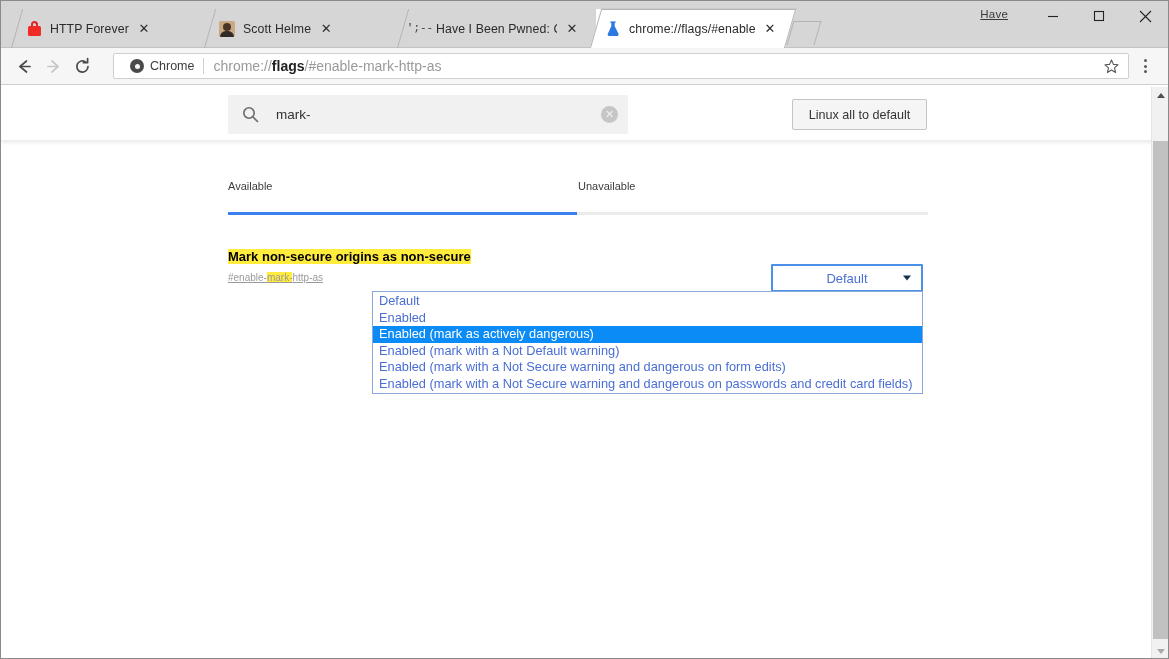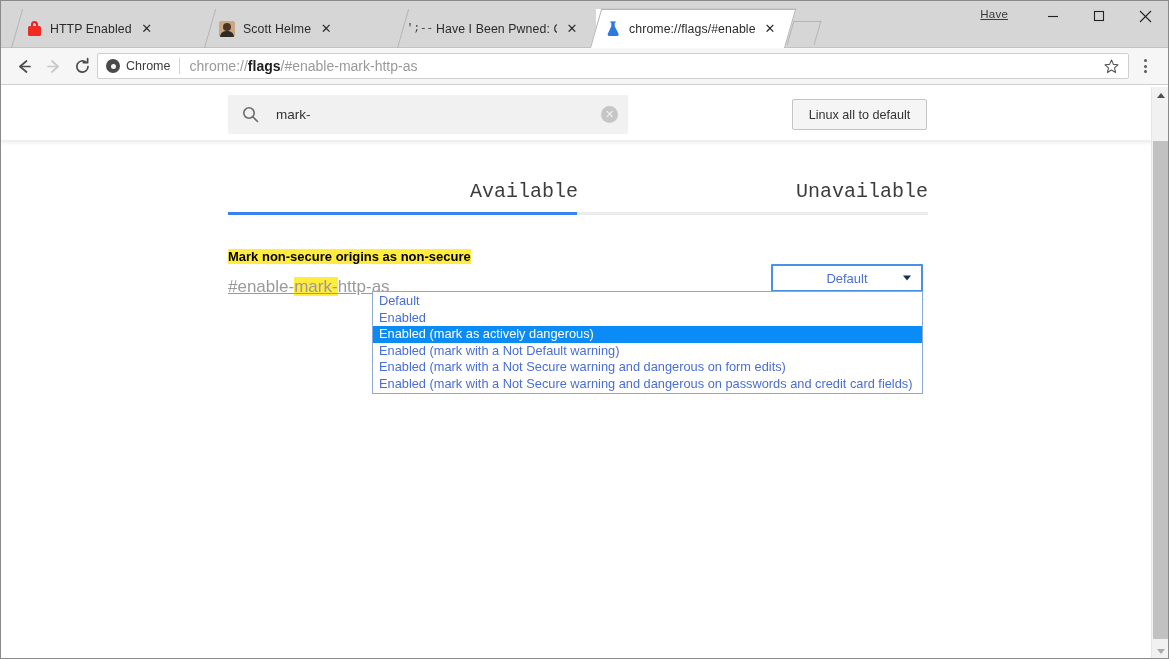--- a/index.html
+++ b/index.html
@@ -171,27 +171,27 @@
     padding: 0 9px;
   }
   .navbtn {
     width: 29px; height: 29px;
     display: flex; align-items: center; justify-content: center;
     flex: 0 0 29px;
   }
   .omnibox {
     flex: 1 1 auto;
     height: 26px;
-    margin-left: 0;
+    margin-left: 16px;
     background: #ffffff;
     border: 1px solid #cfcfcf;
     border-radius: 2px;
     display: flex;
     align-items: center;
-    padding: 0 6px 0 8px;
+    padding: 0 6px 0 16px;
   }
   .chrome-chip {
     display: flex; align-items: center;
     flex: 0 0 auto;
   }
   .chrome-logo {
     width: 14px; height: 14px; border-radius: 50%;
     background: #4a4a4a;
     position: relative;
     flex: 0 0 14px;
@@ -297,26 +297,25 @@
 
   .tabs-row {
     position: absolute;
     left: 227px; top: 167px;
     width: 700px;
     height: 46px;
     display: flex;
   }
   .flagtab {
     flex: 1 1 50%;
-    text-align: right;
-    font-size: 20px;
+    text-align: left;
+    font-size: 11px;
     color: #3d3d3d;
     padding-top: 12px;
     position: relative;
-    font-family: Liberation Mono, monospace;
   }
   .flagtab.selected { color: #3d3d3d; }
   .tabs-underline {
     position: absolute;
     left: 227px; top: 211px;
     width: 700px; height: 3px;
     background: #ececec;
   }
   .tabs-underline .active-bar {
     position: absolute;
@@ -342,22 +341,22 @@
     color: inherit;
     padding: 0 0;
   }
   .flag-desc {
     margin-top: 6px;
     font-size: 12.8px;
     color: #8d8d8d;
     line-height: 17px;
   }
   .flag-permalink {
-    margin-top: 11px;
-    font-size: 17px;
+    margin-top: 6px;
+    font-size: 10px;
     color: #9a9a9a;
     text-decoration: underline;
     display: inline-block;
   }
 
   .flag-select {
     position: absolute;
     left: 770px; top: 263px;
     width: 152px; height: 28px;
     border: 2px solid #4a90e8;
@@ -439,21 +438,21 @@
   <div class="tabstrip">
 
     <div class="tab inactive" style="left:10px; width:180px;">
       <div class="tab-shape"></div>
       <span class="tab-favicon">
         <span class="ico-lock">
             <span class="shackle"></span>
             <span class="body"></span>
           </span>
       </span>
-      <span class="tab-title">HTTP Enabled</span>
+      <span class="tab-title">HTTP Forever</span>
       <span class="tab-close">✕</span>
     </div>
 
     <div class="tab inactive" style="left:203px; width:180px;">
       <div class="tab-shape"></div>
       <span class="tab-favicon">
         <span class="ico-avatar"></span>
       </span>
       <span class="tab-title">Scott Helme</span>
       <span class="tab-close">✕</span>

